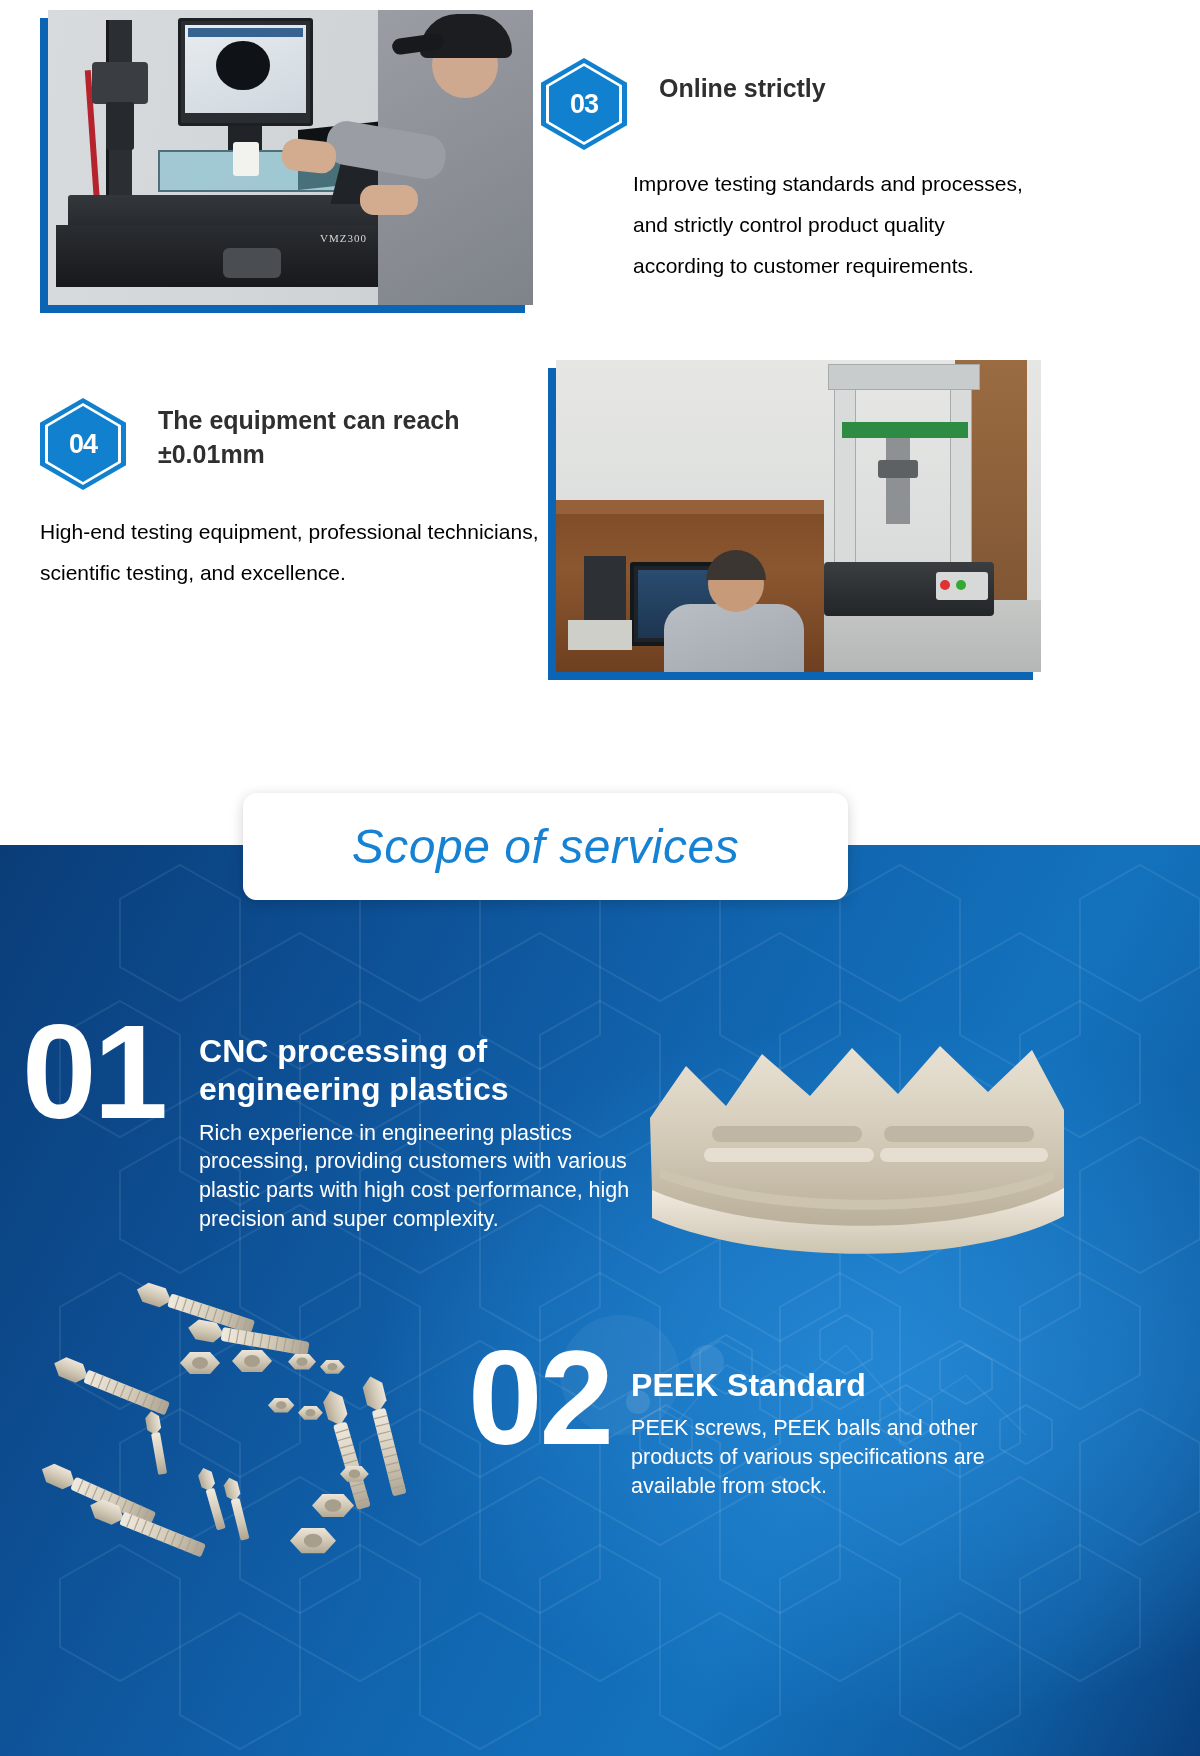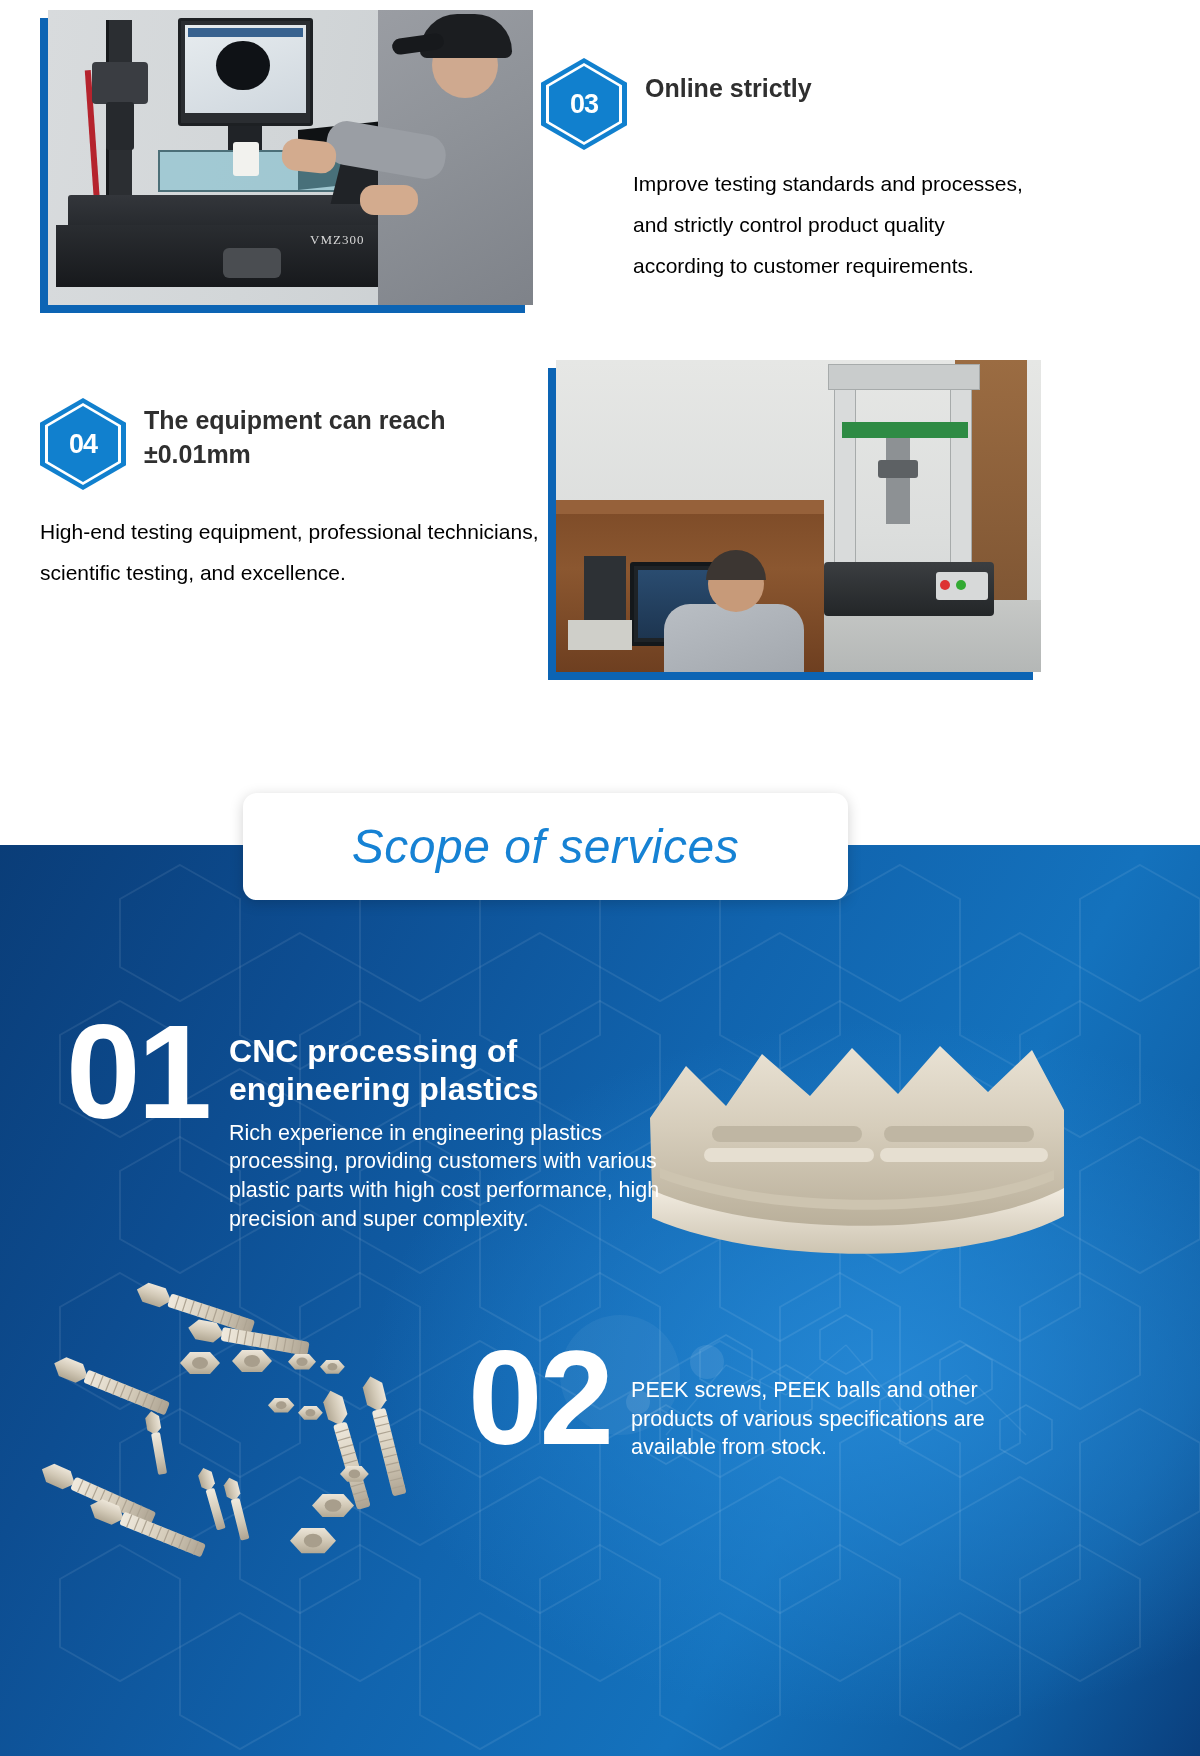--- a/index.html
+++ b/index.html
@@ -45,21 +45,21 @@
   .ph1-base { position:absolute; left:20px; top:185px; width:330px; height:62px;
     background:linear-gradient(180deg,#33363b,#1b1e21); border-radius:3px; }
   .ph1-glass { position:absolute; left:110px; top:140px; width:190px; height:42px;
     background:rgba(120,190,205,.55); border:2px solid #4c6f78; }
   .ph1-spec { position:absolute; left:185px; top:132px; width:26px; height:34px;
     background:#f2f2ee; border-radius:3px; }
   .ph1-bench { position:absolute; left:8px; top:215px; width:380px; height:62px;
     background:linear-gradient(180deg,#2a2d31,#17191c); }
   .ph1-roll { position:absolute; left:175px; top:238px; width:58px; height:30px;
     background:#4a4d51; border-radius:6px; }
-  .ph1-label { position:absolute; left:262px; top:222px; color:#d8d8d8; font-size:13px;
+  .ph1-label { position:absolute; left:272px; top:222px; color:#d8d8d8; font-size:11px;
     letter-spacing:1px; font-family:"Liberation Serif", serif;}
   .ph1-kbd { position:absolute; left:288px; top:150px; width:130px; height:44px;
     background:#202327; transform:skewX(-14deg); }
   .ph1-desk { position:absolute; left:250px; top:108px; width:230px; height:60px;
     background:#0f1214; transform:skewY(-6deg);}
   .ph1-person { position:absolute; left:330px; top:0px; width:155px; height:300px;
     background:linear-gradient(150deg,#9a9da3 0%,#8f9399 40%,#7e8289 100%); }
   .ph1-head { position:absolute; left:54px; top:22px; width:66px; height:66px;
     border-radius:50%; background:#cfa98f; }
   .ph1-cap { position:absolute; left:42px; top:4px; width:92px; height:44px;
@@ -126,21 +126,21 @@
     clip-path: polygon(50% 0%, 100% 27%, 100% 73%, 50% 100%, 0% 73%, 0% 27%);
     filter:blur(6px); z-index:-1;
   }
   .hexbadge .hex-num {
     color:#fff; font-size:27px; font-weight:bold; letter-spacing:-1px;
     font-family:"Liberation Sans", sans-serif; line-height:1;
   }
 
   
   .feature { position:absolute; }
-  .feature .head { display:flex; align-items:flex-start; gap:18px; }
+  .feature .head { display:flex; align-items:flex-start; gap:32px; }
   .feature .title {
     font-size:25px; font-weight:bold; color:#2f2f2f; line-height:1.34;
     padding-top:14px;
   }
   .feature .body {
     font-size:21px; color:#000000; line-height:1.95; font-weight:normal;
   }
 
   .feat03 { left:541px; top:58px; width:500px; }
   .feat03 .body { margin-top:14px; margin-left:92px; }
@@ -175,21 +175,21 @@
 
   
   .scope { position:absolute; z-index:5; }
   .scope .bignum {
     color:#fff; font-size:134px; font-weight:bold; line-height:.92;
     font-family:"Liberation Sans", sans-serif; letter-spacing:-3px;
   }
   .scope .s-title { color:#fff; font-size:32px; font-weight:bold; line-height:1.2; }
   .scope .s-body  { color:#fff; font-size:21.5px; line-height:1.33; margin-top:10px; }
 
-  .scope01 { left:22px; top:1010px; width:640px; display:flex; gap:20px;margin-left:44px; }
+  .scope01 { left:22px; top:1010px; width:640px; display:flex; gap:34px; }
   .scope01 .txt { padding-top:22px; width:440px; }
   .scope02 { left:468px; top:1336px; width:620px; display:flex; gap:20px; }
   .scope02 .txt { padding-top:30px; width:410px; }
 
   
   .prod { position:absolute; z-index:4; }
   .prod-gear { left:640px; top:1040px; width:430px; height:240px; }
   .prod-screws { left:40px; top:1270px; width:450px; height:300px; }
 </style>
 </head>
@@ -511,15 +511,16 @@
   <div class="bignum">01</div>
   <div class="txt">
     <div class="s-title">CNC processing of engineering plastics</div>
     <div class="s-body">Rich experience in engineering plastics processing, providing customers with various plastic parts with high cost performance, high precision and super complexity.</div>
   </div>
 </div>
 
 <div class="scope scope02">
   <div class="bignum">02</div>
   <div class="txt">
+    <div class="s-title">PEEK Standard</div>
     <div class="s-body">PEEK screws, PEEK balls and other products of various specifications are available from stock.</div>
   </div>
 </div>
 
 </body></html>

